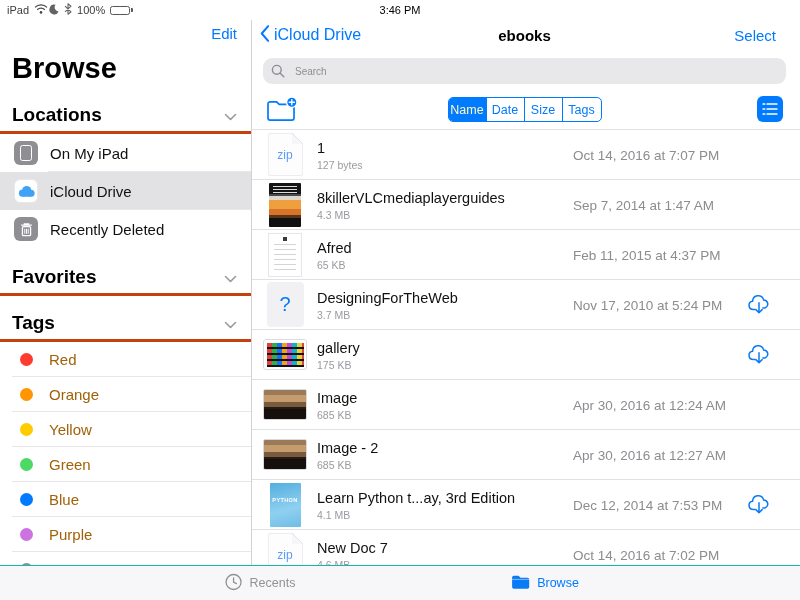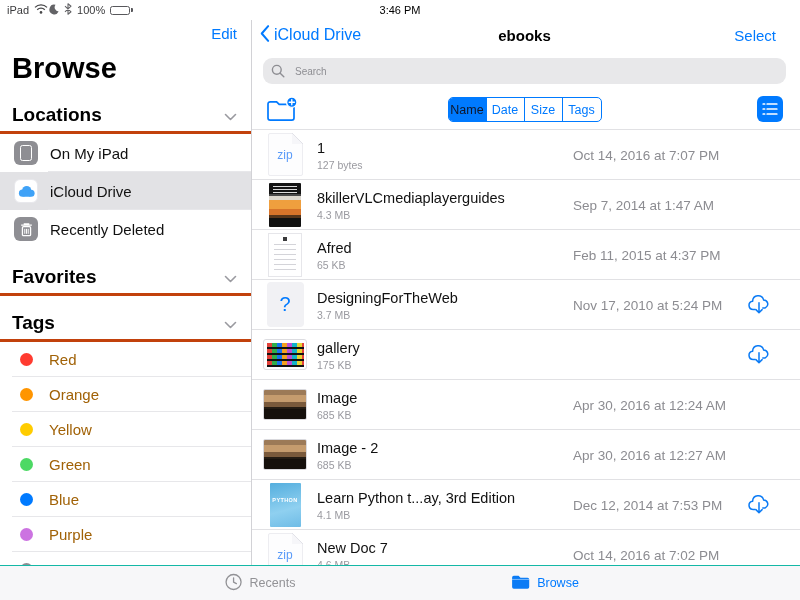--- a/index.html
+++ b/index.html
@@ -53,21 +53,21 @@
   .search-input{width:100%;height:100%;border:none;background:transparent;outline:none;
     padding-left:32px;font-size:10px;color:#7f1d1d;font-family:inherit;}
   .search-input::placeholder{color:#8e8e93;}
   .toolbar{height:28px;margin-top:12px;position:relative;}
   .newfolder-btn{position:absolute;left:17px;top:0;}
   .segmented{position:absolute;left:50%;top:1px;transform:translateX(-50%);display:flex;
     border:1px solid var(--accent);border-radius:5px;overflow:hidden;height:25px;background:#fff;}
   .segment{width:38px;display:flex;align-items:center;justify-content:center;font-size:12.5px;
     color:var(--accent);border-right:1px solid var(--accent);}
   .segment:last-child{border-right:none;}
-  .segment.selected{background:var(--accent);color:#0f172a;}
+  .segment.selected{background:var(--accent);color:#fef9c3;}
   .listview-btn{position:absolute;right:17px;top:0;width:26px;height:26px;background:var(--accent);
     border-radius:6px;display:flex;align-items:center;justify-content:center;}
 
   .file-list{margin-top:5px;border-top:1px solid #e1e1e4;}
   .file-row{height:50px;position:relative;display:flex;align-items:center;padding-left:14px;border-bottom:1px solid #e1e1e4;background:#fff;}
   .thumb{width:44px;height:46px;flex:0 0 44px;margin-right:10px;display:flex;align-items:center;justify-content:center;}
   .thumb-inner{position:relative;display:flex;align-items:center;justify-content:center;}
   .file-meta{padding-top:1px;}
   .file-name{font-size:14.5px;color:#111;max-width:238px;white-space:nowrap;overflow:hidden;text-overflow:ellipsis;}
   .file-size{font-size:10.5px;color:#9a9aa0;margin-top:3px;}

